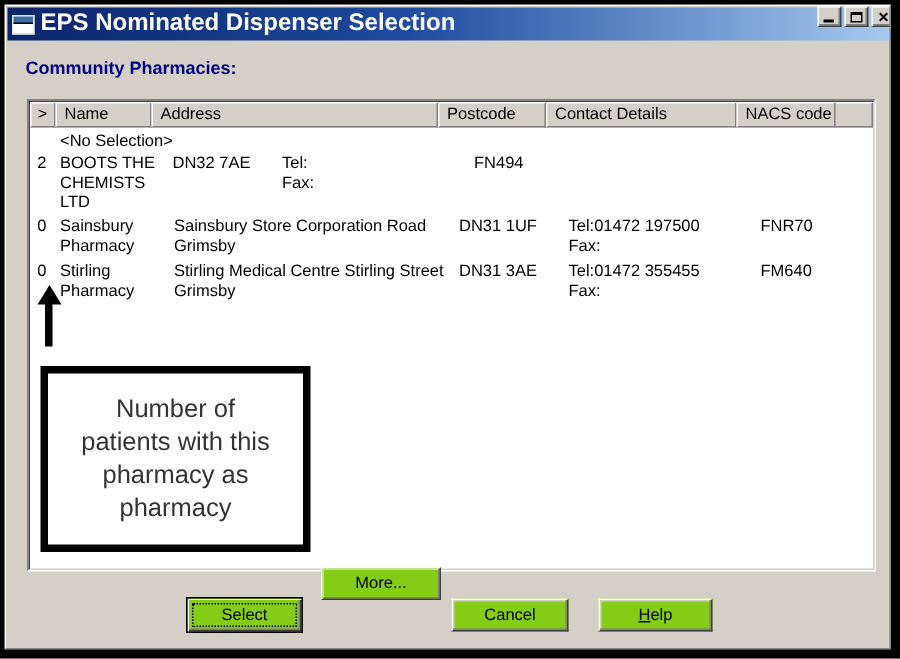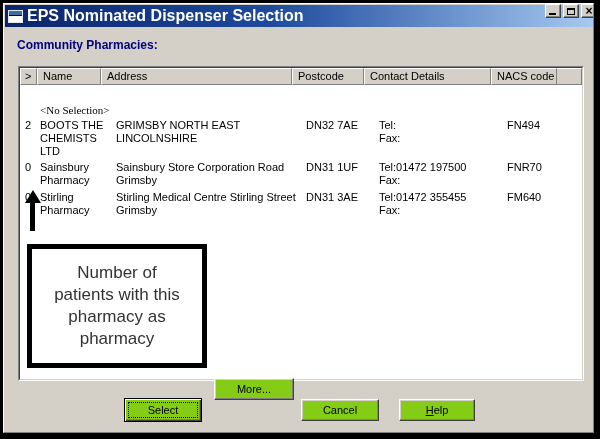--- a/index.html
+++ b/index.html
@@ -80,21 +80,21 @@
   .lv-body { font-size:11px; line-height:13px; color:#000; }
   .trow { display:flex; align-items:flex-start; }
   .c { flex:none; overflow:hidden; }
   .c .ln { display:block; }
   .c-count { width:17px; text-align:right; padding-right:6px; }
   .c-name { width:74px; padding-left:3px; }
   .c-addr { width:191px; padding-left:5px; }
   .c-post { width:72px; padding-left:4px; }
   .c-contact { width:127px; padding-left:5px; }
   .c-nacs { width:66px; padding-left:6px; }
-  .row-nosel { margin-top:19px;font-family:Liberation Serif, serif; }
+  .row-nosel { margin-top:3px; }
   .row-nosel .c-name { width:auto; white-space:nowrap; }
   .row-1 { margin-top:2px; }
   .row-2 { margin-top:3px; }
   .row-3 { margin-top:4px; }
 
   
   .callout-arrow-head {
     position:absolute; left:25px; top:190px; width:0; height:0;
     border-left:8px solid transparent; border-right:8px solid transparent;
     border-bottom:13px solid #000; z-index:20;
@@ -173,24 +173,20 @@
         </div>
       </div>
 
       <div class="trow row-1">
         <div class="c c-count">2</div>
         <div class="c c-name">
           <span class="ln">BOOTS THE</span>
           <span class="ln">CHEMISTS</span>
           <span class="ln">LTD</span>
         </div>
-        <div class="c c-addr">
-          <span class="ln">GRIMSBY NORTH EAST</span>
-          <span class="ln">LINCOLNSHIRE</span>
-        </div>
         <div class="c c-post">DN32 7AE</div>
         <div class="c c-contact">
           <span class="ln">Tel:</span>
           <span class="ln">Fax:</span>
         </div>
         <div class="c c-nacs">FN494</div>
       </div>
 
       <div class="trow row-2">
         <div class="c c-count">0</div>

